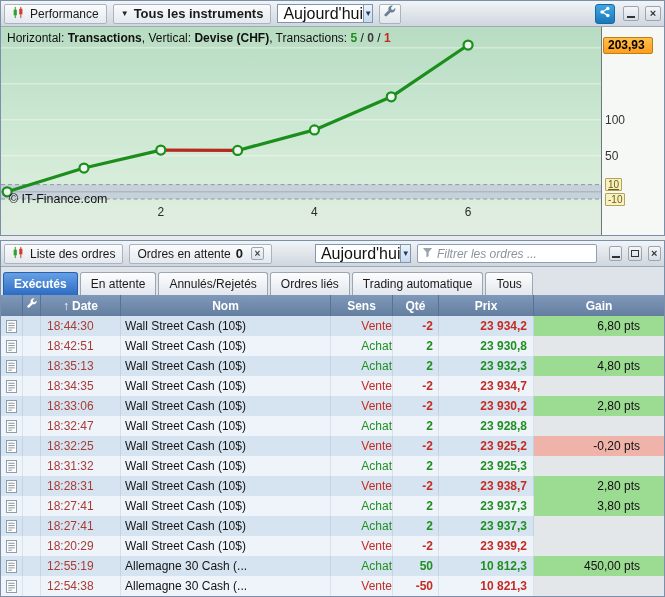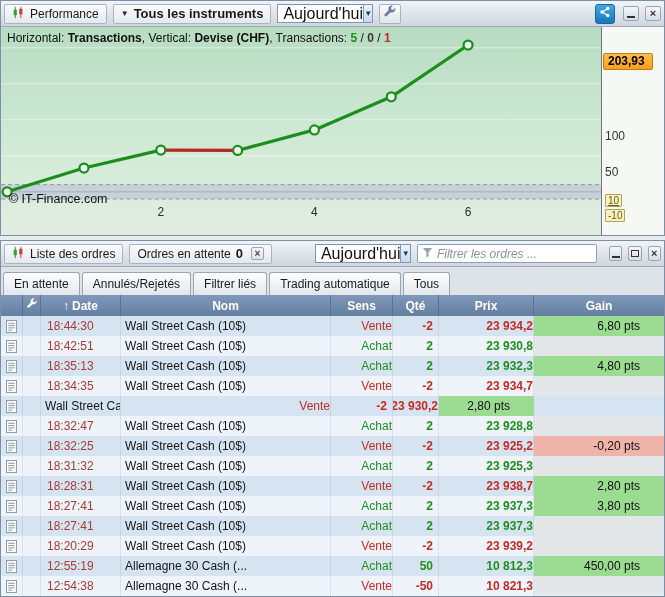--- a/index.html
+++ b/index.html
@@ -82,21 +82,21 @@
     background:linear-gradient(180deg,#b7dcc2 0%, #c9e6d0 40%, #d6ecd9 70%, #e2ede2 100%);
     border-right:1px solid #6f767d;
   }
   .plot svg { position:absolute; left:0; top:0; width:100%; height:100%; display:block; }
   .chart-info { position:absolute; top:4px; left:6px; font-size:12px; color:#101010; z-index:2; }
   .chart-info span, .chart-info b { white-space:pre; }
   .chart-info .win  { color:#1b8e1b; }
   .chart-info .flat { color:#3a3a3a; }
   .chart-info .loss { color:#c22a20; }
   .axis-strip { width:62px; position:relative; background:#f5f8f5; font-size:12px; }
-  .ylab { position:absolute; left:3px; color:#333;margin-top:16px; }
+  .ylab { position:absolute; left:3px; color:#333; }
   .ylab.current {
     left:1px; width:50px; height:17px; line-height:15px; padding-left:4px;
     background:linear-gradient(#ffc04a,#ff9e1e); border:1px solid #bd7d17;
     border-radius:2px; font-weight:bold; color:#000;
   }
   .ylab.zone {
     font-size:10px; line-height:11px; padding:0 2px;
     background:#f8f2c0; border:1px solid #b3a35a; color:#6d5d18; border-radius:1px;
   }
 
@@ -134,21 +134,21 @@
   .cell {
     height:100%; display:flex; align-items:center; overflow:hidden;
     border-right:1px solid rgba(90,110,135,0.14); white-space:nowrap;
   }
   .cell:last-child { border-right:none; }
   .c-icon { justify-content:center; }
   .c-time { color:#a83b32; padding-left:6px; }
   .c-name { color:#141414; padding-left:4px; }
   .c-side { justify-content:flex-end; }
   .c-qty  { justify-content:flex-end; padding-right:5px; font-weight:bold; }
-  .c-price{ justify-content:flex-end; font-weight:bold; }
+  .c-price{ justify-content:flex-end; padding-right:6px; font-weight:bold; }
   .c-gain { justify-content:flex-end; padding-right:24px; color:#111; }
   .dir-sell .c-side, .dir-sell .c-qty, .dir-sell .c-price { color:#c52b22; }
   .dir-buy  .c-side, .dir-buy  .c-qty, .dir-buy  .c-price { color:#1f9020; }
   .gain-pos  { background:#9bdb92; }
   .gain-neg  { background:#efb3a9; }
   .gain-none { background:#e3e7ea; }
 </style>
 </head>
 <body>
 
@@ -284,23 +284,24 @@
         </button>
       <button class="win-btn">
           <span class="glyph-max"></span>
         </button>
       <button class="win-btn">
           <span>×</span>
         </button>
     </div>
 
     <div class="tabs" id="order-tabs">
+        <div class="tab active">Exécutés</div>
         <div class="tab">En attente</div>
         <div class="tab">Annulés/Rejetés</div>
-        <div class="tab">Filtrer liés</div>
+        <div class="tab">Ordres liés</div>
         <div class="tab">Trading automatique</div>
         <div class="tab">Tous</div>
       </div>
 
     <div class="thead">
       <div class="th"></div>
       <div class="th">
         <span>
           <svg width="12" height="12" viewBox="0 0 16 16">
             <path d="M13.9 3.2a4 4 0 0 1-5.2 5L4.4 12.5a1.65 1.65 0 0 1-2.33-2.33L6.4 5.9a4 4 0 0 1 5-5.2L9.1 3l.5 2.2 2.2.5z" fill="#ffffff"></path>
@@ -395,20 +396,21 @@
           <div class="cell c-icon">
             <svg width="11" height="13" viewBox="0 0 12 14">
               <rect x="0.5" y="0.5" width="11" height="13" fill="#fff" stroke="#8795a3"></rect>
               <line x1="2.5" y1="3.5" x2="9.5" y2="3.5" stroke="#7d8b99"></line>
               <line x1="2.5" y1="6" x2="9.5" y2="6" stroke="#7d8b99"></line>
               <line x1="2.5" y1="8.5" x2="9.5" y2="8.5" stroke="#7d8b99"></line>
               <line x1="2.5" y1="11" x2="6.5" y2="11" stroke="#7d8b99"></line>
             </svg>
           </div>
           <div class="cell c-gear"></div>
+          <div class="cell c-time">18:33:06</div>
           <div class="cell c-name">Wall Street Cash (10$)</div>
           <div class="cell c-side">Vente</div>
           <div class="cell c-qty">-2</div>
           <div class="cell c-price">23 930,2</div>
           <div class="cell c-gain gain-pos">2,80 pts</div>
         </div>
         <div class="row dir-buy">
           <div class="cell c-icon">
             <svg width="11" height="13" viewBox="0 0 12 14">
               <rect x="0.5" y="0.5" width="11" height="13" fill="#fff" stroke="#8795a3"></rect>

